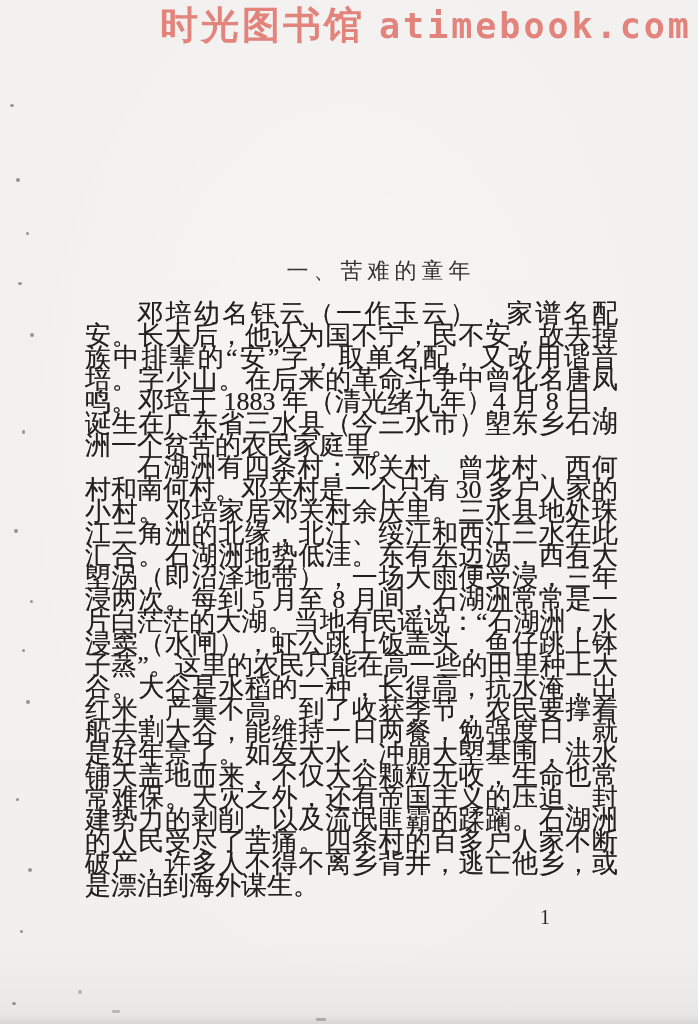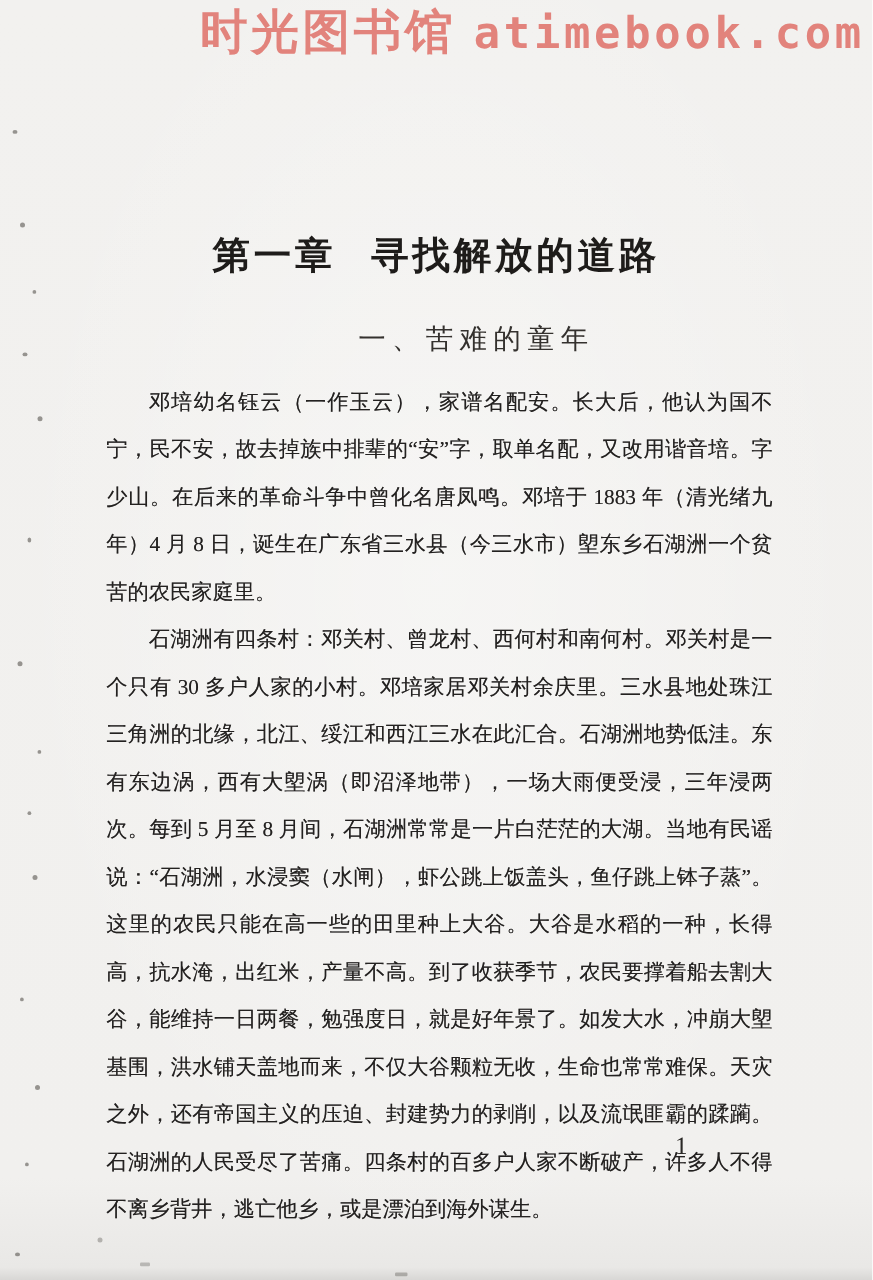--- a/index.html
+++ b/index.html
@@ -57,22 +57,22 @@
     font-size: 22px;
     letter-spacing: 5px;
     color: #34312e;
     padding-left: 32px;
   }
   
   .body-text {
     position: absolute;
     top: 303px; left: 85px;
     width: 533px;
-    font-size: 17px;
-    line-height: 38px;
+    font-size: 26px;
+    line-height: 22px;
     text-align: justify;
     text-justify: inter-ideograph;
     color: #232120;
     text-shadow: 0 0 0.5px rgba(35,33,32,0.55);
   }
   .body-text p {
     margin: 0;
     text-indent: 2em;
     word-break: break-all;
   }
@@ -93,23 +93,20 @@
 </head>
 <body>
 
 <div class="page">
 
   <div class="watermark">
     <span class="cn">时光图书馆</span>
     <span class="en">atimebook.com</span>
   </div>
 
-  <div class="chapter">
-    <span>第一章</span><span class="gap"></span><span>寻找解放的道路</span>
-  </div>
 
   <div class="section">一、苦难的童年</div>
 
   <div class="body-text">
     <p>邓培幼名钰云（一作玉云），家谱名配安。长大后，他认为国不宁，民不安，故去掉族中排辈的“安”字，取单名配，又改用谐音培。字少山。在后来的革命斗争中曾化名唐凤鸣。邓培于 1883 年（清光绪九年）4 月 8 日，诞生在广东省三水县（今三水市）塱东乡石湖洲一个贫苦的农民家庭里。</p>
     <p>石湖洲有四条村：邓关村、曾龙村、西何村和南何村。邓关村是一个只有 30 多户人家的小村。邓培家居邓关村余庆里。三水县地处珠江三角洲的北缘，北江、绥江和西江三水在此汇合。石湖洲地势低洼。东有东边涡，西有大塱涡（即沼泽地带），一场大雨便受浸，三年浸两次。每到 5 月至 8 月间，石湖洲常常是一片白茫茫的大湖。当地有民谣说：“石湖洲，水浸窦（水闸），虾公跳上饭盖头，鱼仔跳上钵子蒸”。这里的农民只能在高一些的田里种上大谷。大谷是水稻的一种，长得高，抗水淹，出红米，产量不高。到了收获季节，农民要撑着船去割大谷，能维持一日两餐，勉强度日，就是好年景了。如发大水，冲崩大塱基围，洪水铺天盖地而来，不仅大谷颗粒无收，生命也常常难保。天灾之外，还有帝国主义的压迫、封建势力的剥削，以及流氓匪霸的蹂躏。石湖洲的人民受尽了苦痛。四条村的百多户人家不断破产，许多人不得不离乡背井，逃亡他乡，或是漂泊到海外谋生。</p>
   </div>
 
   <div class="page-number">1</div>
 

